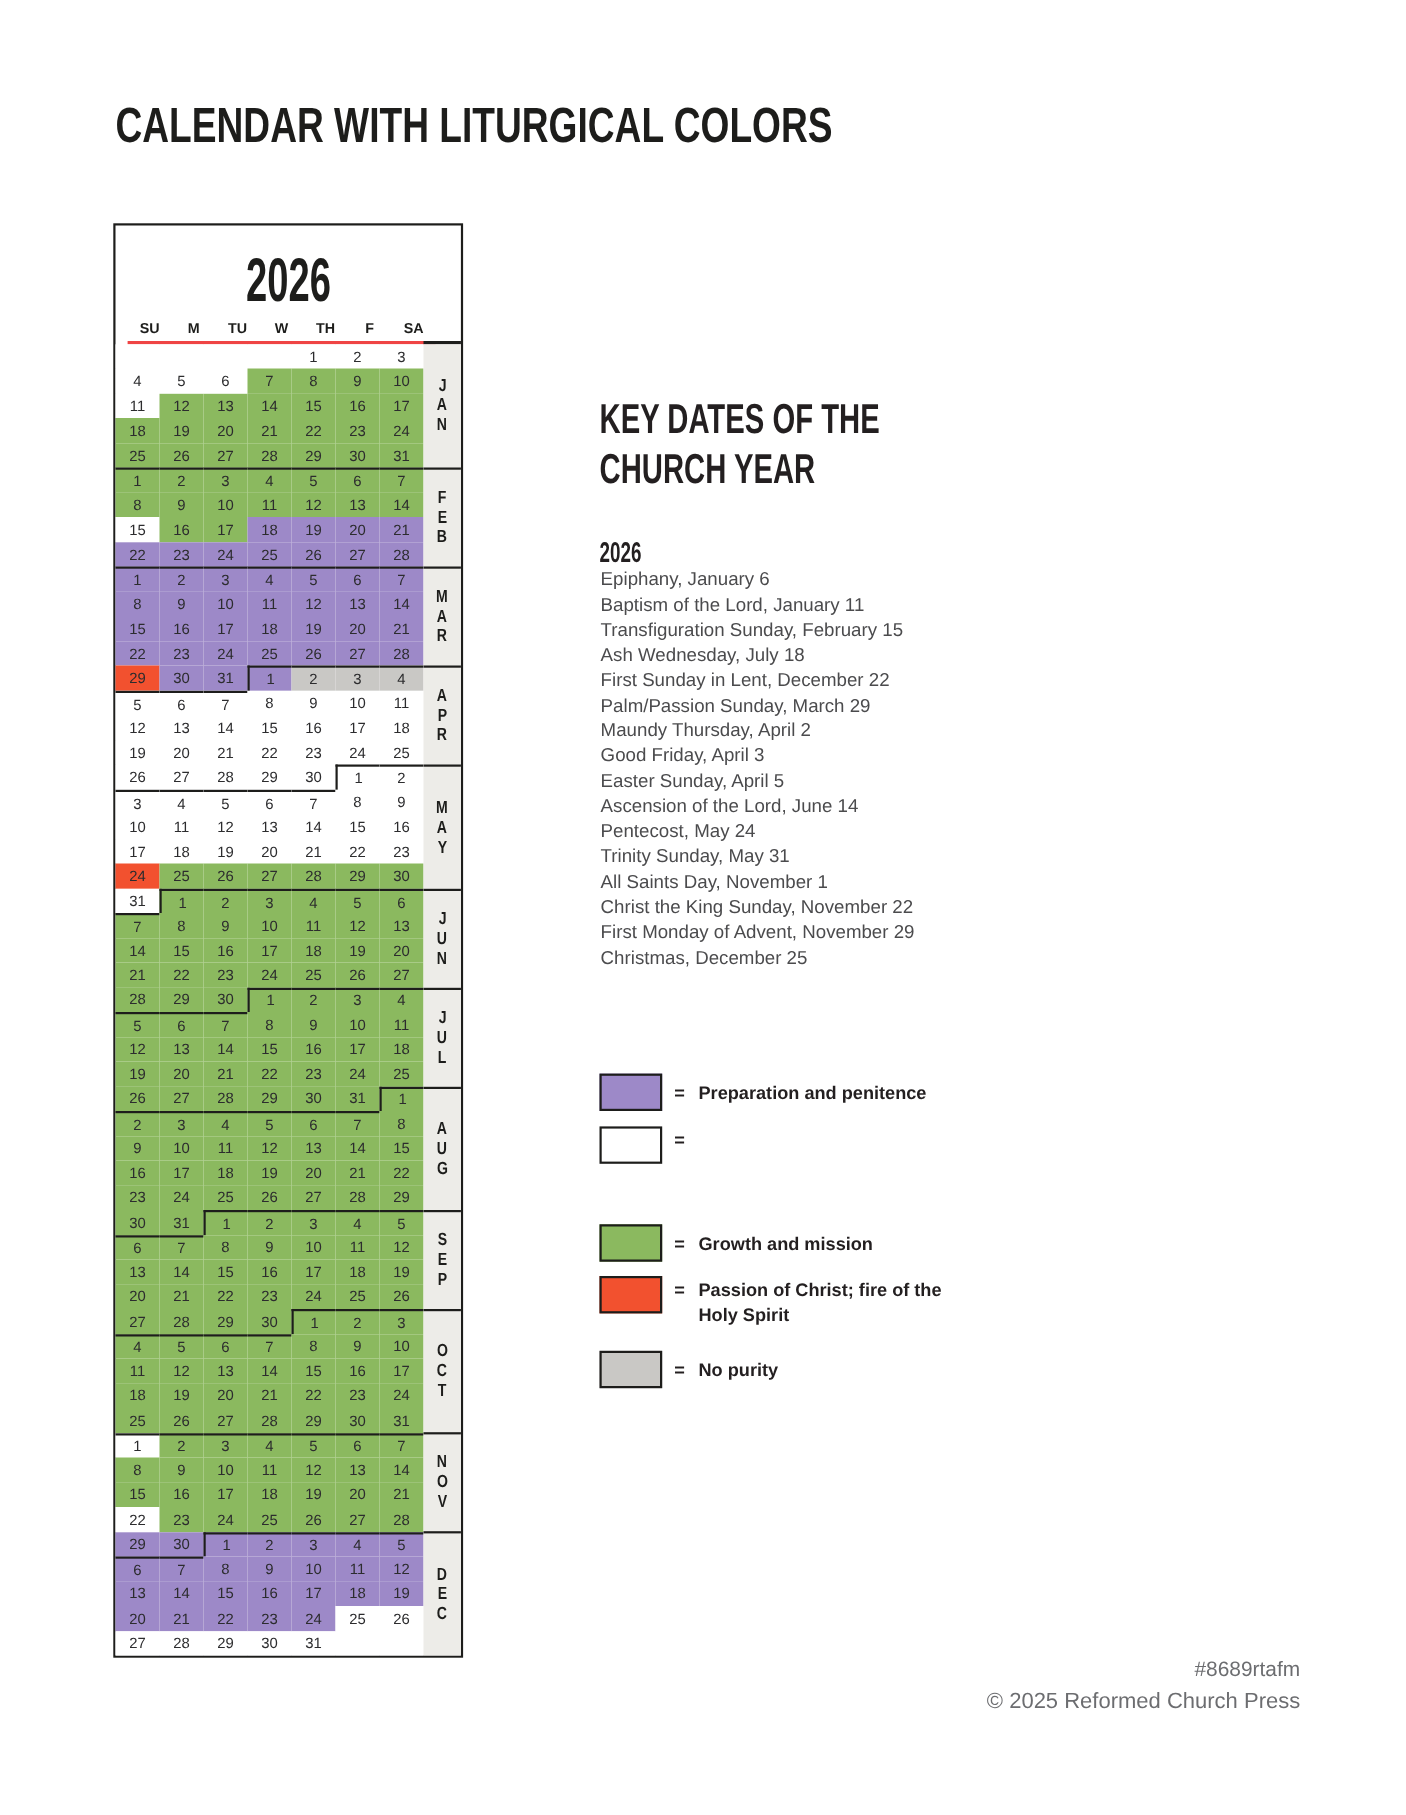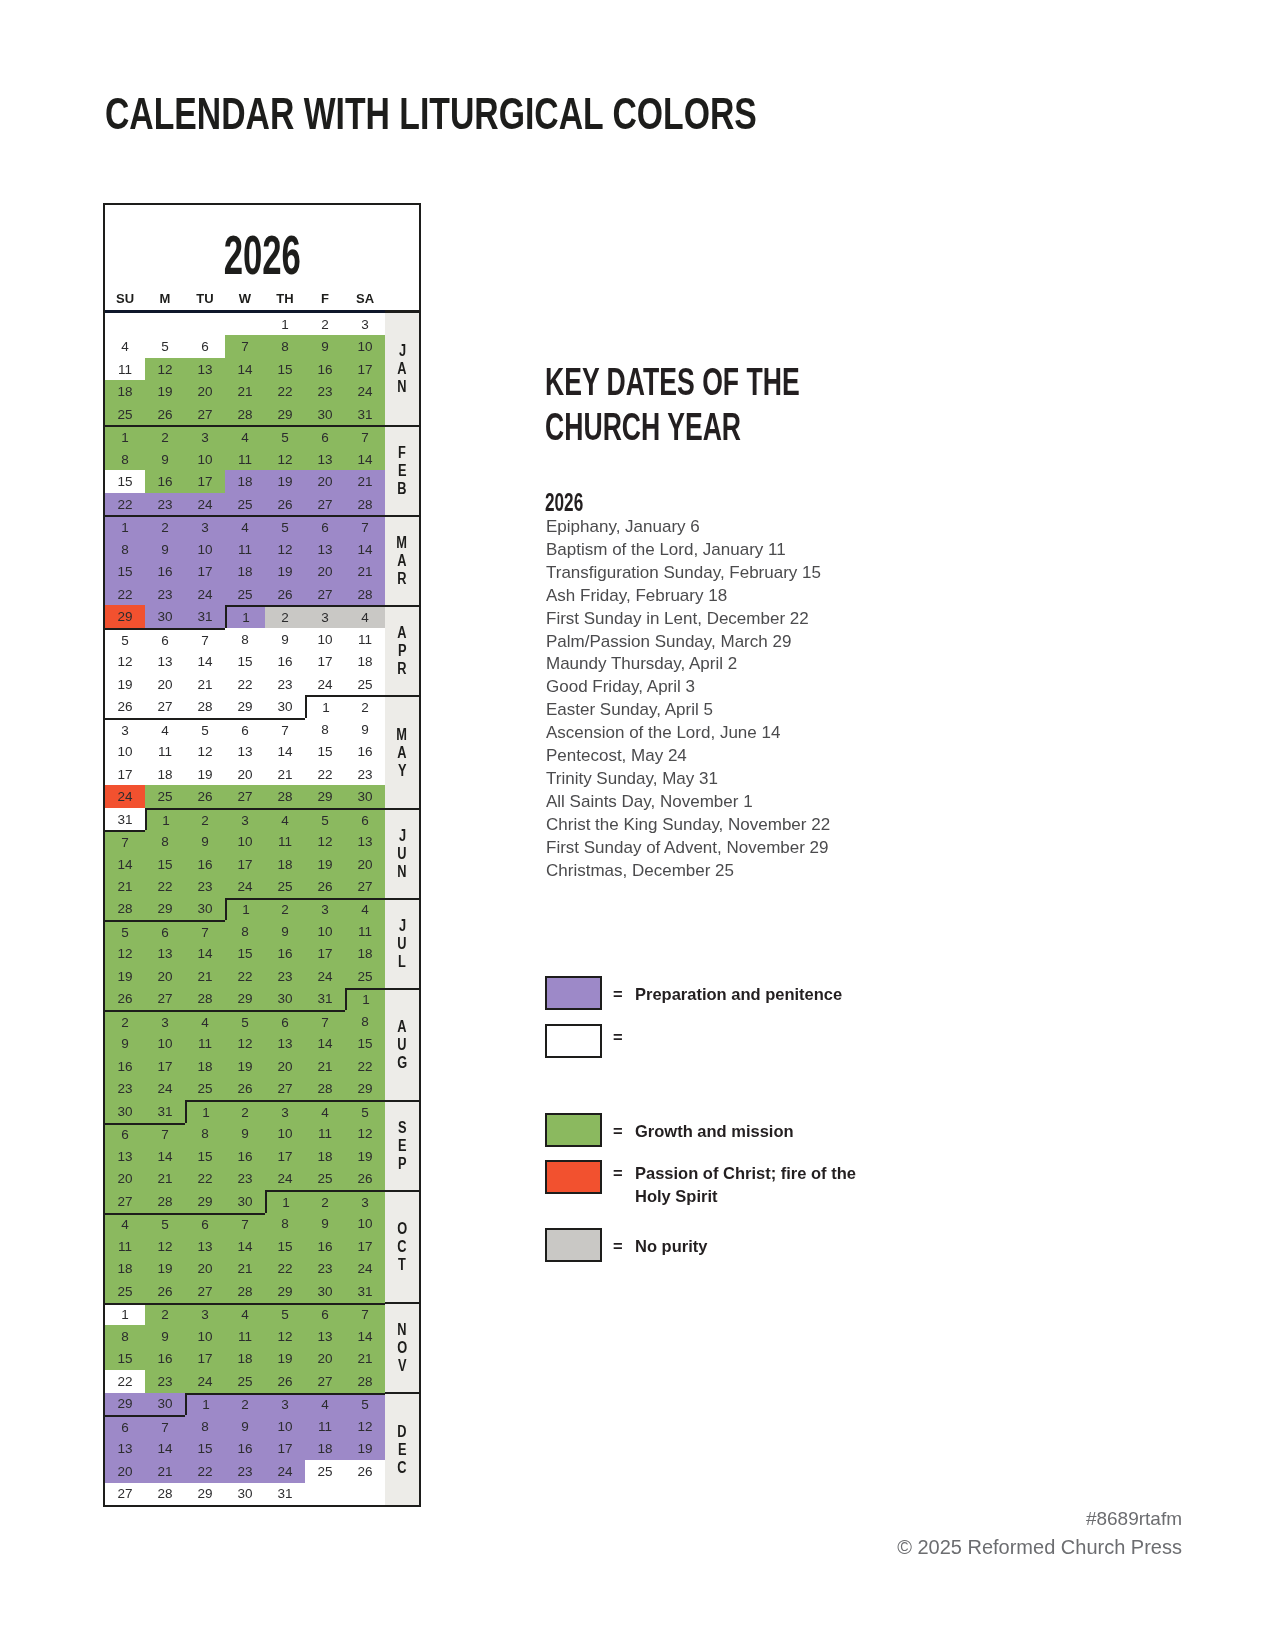--- a/index.html
+++ b/index.html
@@ -28,22 +28,22 @@
   .cal-box{
     position:absolute;left:103px;top:203px;width:318px;height:1304px;
     border:2px solid #1d1d1b;box-sizing:border-box;background:#ffffff;
   }
   .cal-year{
     position:absolute;left:0;top:22px;width:100%;text-align:center;
     font-size:56px;font-weight:bold;color:#1d1d1b;line-height:1;
   }
   .cal-year span{display:inline-block;transform:scaleX(.62);}
   .cal-dayhead{
-    position:absolute;left:0;top:86px;width:280px;height:22px;box-sizing:border-box;
-    border-bottom:3px solid #0f172a;display:grid;grid-template-columns:repeat(7,1fr);
+    position:absolute;left:11px;top:86px;width:280px;height:22px;box-sizing:border-box;
+    border-bottom:3px solid #ef4444;display:grid;grid-template-columns:repeat(7,1fr);
   }
   .cal-dayhead div{
     display:flex;align-items:flex-start;justify-content:center;
     font-size:13px;font-weight:bold;color:#1d1d1b;
   }
   .cal-head-spacer{
     position:absolute;left:280px;top:86px;width:34px;height:22px;box-sizing:border-box;
     border-bottom:3px solid #1d1d1b;
   }
   .cal-grid{
@@ -560,32 +560,32 @@
 
   <div class="kd-heading">
     <div>KEY DATES OF THE</div>
     <div>CHURCH YEAR</div>
   </div>
   <div class="kd-year">2026</div>
   <div class="kd-list">
       <div>Epiphany, January 6</div>
       <div>Baptism of the Lord, January 11</div>
       <div>Transfiguration Sunday, February 15</div>
-      <div>Ash Friday, February 18</div>
+      <div>Ash Wednesday, July 18</div>
       <div>First Sunday in Lent, December 22</div>
       <div>Palm/Passion Sunday, March 29</div>
       <div>Maundy Thursday, April 2</div>
       <div>Good Friday, April 3</div>
       <div>Easter Sunday, April 5</div>
       <div>Ascension of the Lord, June 14</div>
       <div>Pentecost, May 24</div>
       <div>Trinity Sunday, May 31</div>
       <div>All Saints Day, November 1</div>
       <div>Christ the King Sunday, November 22</div>
-      <div>First Sunday of Advent, November 29</div>
+      <div>First Monday of Advent, November 29</div>
       <div>Christmas, December 25</div>
     </div>
 
   <div class="legend">
       <div class="legend-item" style="left: 545px; top: 976px;">
         <div class="legend-swatch" style="background: rgb(157, 137, 200);"></div>
         <div class="legend-text" style="padding-top: 7px;">
           <div class="legend-eq">=</div>
           <div class="legend-lines">
             <div>Preparation and penitence</div>

